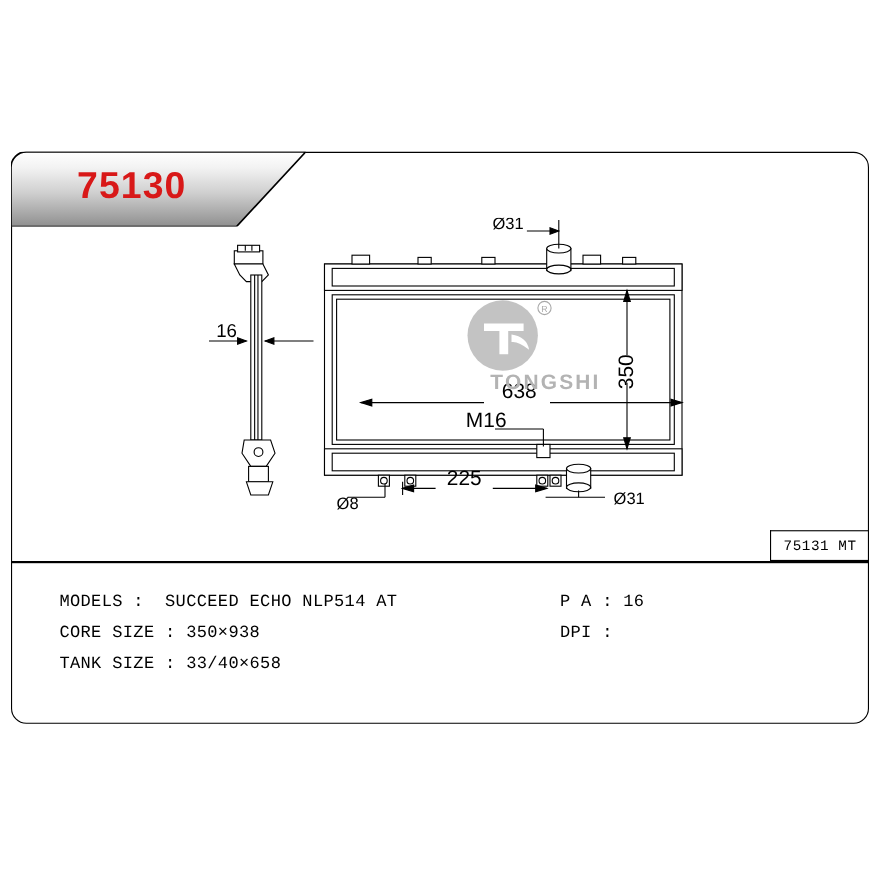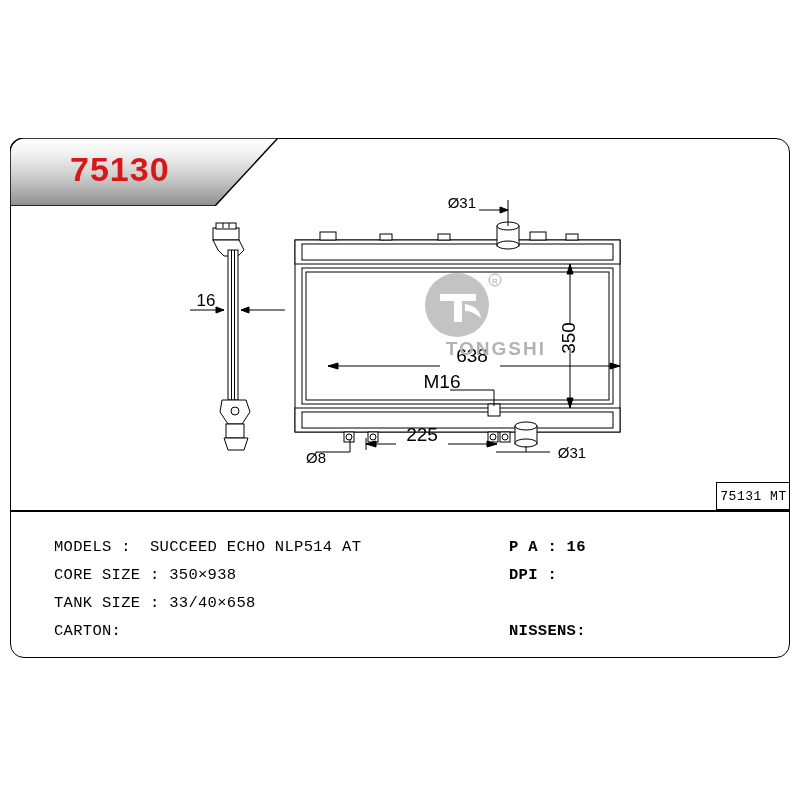--- a/index.html
+++ b/index.html
@@ -63,21 +63,21 @@
     width: 780px;
     height: 1.5px;
     background: #000;
   }
 
   
   .code-box {
     position: absolute;
     right: 0px;
     top: 344px;
-    width: 74px;
+    width: 90px;
     height: 28px;
     border: 1.5px solid #000;
     border-right: none;
     box-sizing: border-box;
     display: flex;
     align-items: center;
     justify-content: center;
     font-size: 13px;
     font-family: "Liberation Mono", monospace;
     letter-spacing: 0.5px;
@@ -93,21 +93,21 @@
     font-size: 15.5px;
     letter-spacing: 0.3px;
     color: #000;
   }
   .info-row {
     display: flex;
     height: 28px;
     align-items: flex-end;
   }
   .info-left { width: 455px; white-space: pre; }
-  .info-right { white-space: pre; font-weight: bold; }
+  .info-right { white-space: pre; }
 
   
   #drawing {
     position: absolute;
     left: 0;
     top: 60px;
     width: 780px;
     height: 300px;
   }
   #drawing svg { display: block; }
@@ -287,19 +287,15 @@
       <div class="info-left">MODELS :  SUCCEED ECHO NLP514 AT</div>
       <div class="info-right">P A : 16</div>
     </div>
     <div class="info-row">
       <div class="info-left">CORE SIZE : 350×938</div>
       <div class="info-right">DPI :</div>
     </div>
     <div class="info-row">
       <div class="info-left">TANK SIZE : 33/40×658</div>
     </div>
-    <div class="info-row">
-      <div class="info-left">CARTON:</div>
-      <div class="info-right">NISSENS:</div>
-    </div>
   </div>
 
 </div>
 
 </body></html>

